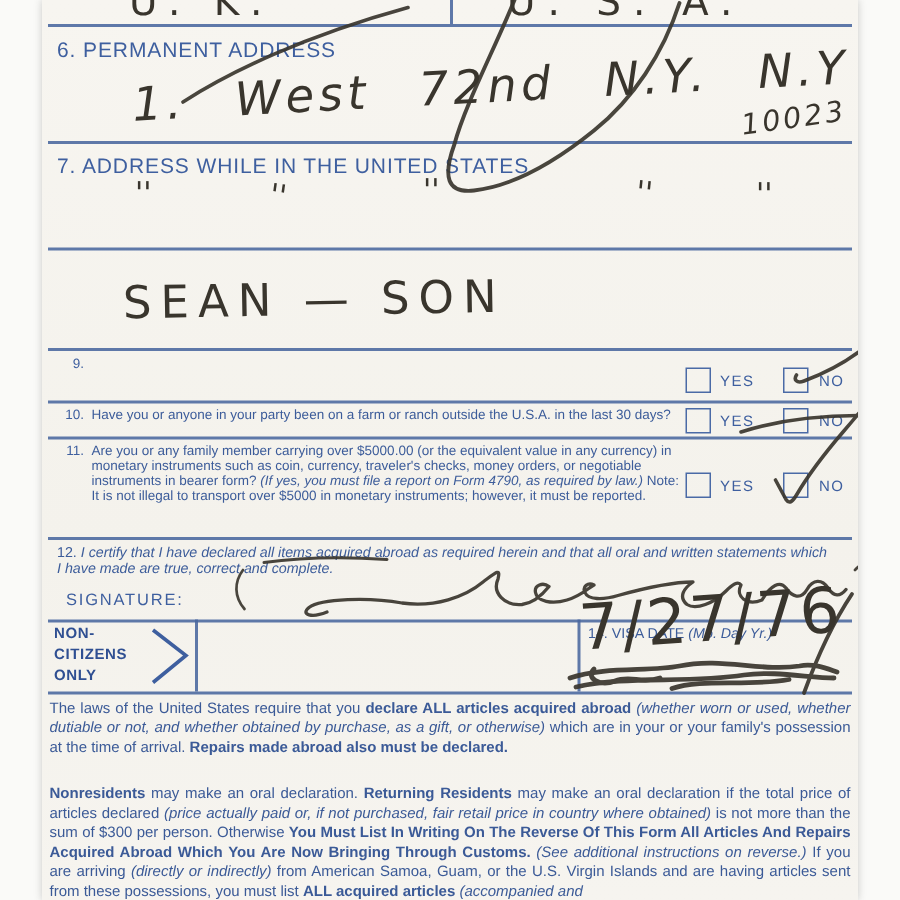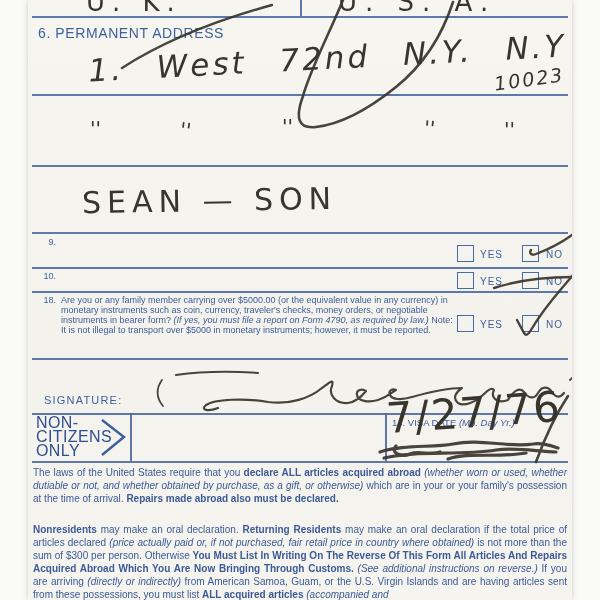--- a/index.html
+++ b/index.html
@@ -20,21 +20,21 @@
     position:absolute;color:#3e5f9f;font-size:14px;letter-spacing:.6px;white-space:nowrap;
   }
   .qnum{position:absolute;color:#3e5f9f;font-size:9px;width:20px;text-align:right;}
   .qtext{position:absolute;color:#3c5c9a;font-size:9px;line-height:10px;}
   .rt-b{font-weight:bold;}
   .rt-i{font-style:italic;}
   .cbox{position:absolute;width:15px;height:15px;border:1.6px solid #4a6aa6;background:transparent;}
   .cblabel{position:absolute;color:#3e5f9f;font-size:10px;letter-spacing:1px;}
   .sig-label{position:absolute;color:#3e5f9f;font-size:11px;letter-spacing:1.2px;}
   .nc-label{
-    position:absolute;color:#2f4f92;font-weight:normal;font-size:16px;line-height:14px;
+    position:absolute;color:#2f4f92;font-weight:bold;font-size:10px;line-height:14px;
     letter-spacing:.4px;white-space:pre-line;
   }
   .footer-p{
     position:absolute;color:#3b5a97;font-size:10px;line-height:13px;
     text-align:justify;
   }
   .hand{
     position:absolute;color:#39352d;font-family:"DejaVu Sans", sans-serif;
     font-style:italic;white-space:nowrap;
   }
@@ -61,47 +61,50 @@
   <div class="vline" style="left:102px;top:413px;height:48px"></div>
   <div class="vline" style="left:357px;top:413px;height:48px"></div>
 
   <div class="hand-print" style="left:58px;top:-13px;font-size:26px;letter-spacing:7px">U. K.</div>
   <div class="hand-print" style="left:310px;top:-13px;font-size:26px;letter-spacing:8px">U. S. A.</div>
 
   <div class="plabel" style="left:10px;top:25px">6.  PERMANENT ADDRESS</div>
   <div class="hand" style="left:60px;top:40px;font-size:31px;letter-spacing:3px;word-spacing:20px;transform:rotate(-3deg)">1. West 72nd N.Y. N.Y</div>
   <div class="hand" style="left:466px;top:68px;font-size:19px;letter-spacing:2px;transform:rotate(-8deg)">10023</div>
 
+  <div class="plabel" style="left:10px;top:102px">7.  ADDRESS WHILE IN THE UNITED STATES</div>
   <div class="hand-print" style="left:62px;top:116px;font-size:20px">''</div>
   <div class="hand-print" style="left:152px;top:118px;font-size:20px;transform:rotate(8deg)">''</div>
   <div class="hand-print" style="left:254px;top:114px;font-size:20px">''</div>
   <div class="hand-print" style="left:396px;top:116px;font-size:20px;transform:rotate(6deg)">''</div>
   <div class="hand-print" style="left:476px;top:117px;font-size:20px">''</div>
 
   <div class="hand-print" style="left:54px;top:183px;font-size:30px;letter-spacing:6px;transform:rotate(-1deg)">SEAN — SON</div>
 
   <div class="qnum" style="left:8px;top:237px">9.</div>
   <div class="cbox" style="left:429px;top:245px"></div>
   <div class="cblabel" style="left:452px;top:249px">YES</div>
   <div class="cbox" style="left:494px;top:245px"></div>
   <div class="cblabel" style="left:518px;top:249px">NO</div>
 
   <div class="qnum" style="left:8px;top:271px">10.</div>
+  <div class="qtext" style="left:33px;top:271px;width:388px"><span>Have you or anyone in your party been on a farm or ranch outside the U.S.A. in the last 30 days?</span></div>
   <div class="cbox" style="left:429px;top:272px"></div>
   <div class="cblabel" style="left:452px;top:276px">YES</div>
   <div class="cbox" style="left:494px;top:272px"></div>
   <div class="cblabel" style="left:518px;top:276px">NO</div>
 
-  <div class="qnum" style="left:8px;top:295px">18.</div>
+  <div class="qnum" style="left:8px;top:295px">11.</div>
   <div class="qtext" style="left:33px;top:295px;width:398px"><span>Are you or any family member carrying over $5000.00 (or the equivalent value in any currency) in monetary instruments such as coin, currency, traveler's checks, money orders, or negotiable instruments in bearer form?  </span><span class="rt-i">(If yes, you must file a report on Form 4790, as required by law.)</span><span>  Note:  It is not illegal to transport over $5000 in monetary instruments; however, it must be reported.</span></div>
   <div class="cbox" style="left:429px;top:315px"></div>
   <div class="cblabel" style="left:452px;top:319px">YES</div>
   <div class="cbox" style="left:494px;top:315px"></div>
   <div class="cblabel" style="left:518px;top:319px">NO</div>
 
+  <div class="qtext" style="left:10px;top:363px;width:516px;font-size:9.5px;line-height:11px"><span>12.  </span><span class="rt-i">I certify that I have declared all items acquired abroad as required herein and that all oral and written statements which I have made are true, correct and complete.</span></div>
   <div class="sig-label" style="left:16px;top:394px">SIGNATURE:</div>
 
   <div class="nc-label" style="left:8px;top:416px">NON-
 CITIZENS
 ONLY</div>
   <div class="qtext" style="left:364px;top:418px;width:176px;font-size:9.5px"><span>14.  VISA DATE </span><span class="rt-i">(Mo. Day Yr.)</span></div>
   <div class="hand-print" style="left:358px;top:388px;font-size:42px;letter-spacing:2px;transform:rotate(-4deg)">7/27/76</div>
 
   <div class="footer-p" style="left:5px;top:466px;width:534px"><span>The laws of the United States require that you </span><span class="rt-b">declare ALL articles acquired abroad </span><span class="rt-i">(whether worn or used, whether dutiable or not, and whether obtained by purchase, as a gift, or otherwise) </span><span>which are in your or your family's possession at the time of arrival. </span><span class="rt-b">Repairs made abroad also must be declared.</span></div>
   <div class="footer-p" style="left:5px;top:523px;width:534px"><span class="rt-b">Nonresidents </span><span>may make an oral declaration. </span><span class="rt-b">Returning Residents </span><span>may make an oral declaration if the total price of articles declared </span><span class="rt-i">(price actually paid or, if not purchased, fair retail price in country where obtained) </span><span>is not more than the sum of $300 per person. Otherwise </span><span class="rt-b">You Must List In Writing On The Reverse Of This Form All Articles And Repairs Acquired Abroad Which You Are Now Bringing Through Customs. </span><span class="rt-i">(See additional instructions on reverse.) </span><span>If you are arriving </span><span class="rt-i">(directly or indirectly) </span><span>from American Samoa, Guam, or the U.S. Virgin Islands and are having articles sent from these possessions, you must list </span><span class="rt-b">ALL acquired articles </span><span class="rt-i">(accompanied and</span></div>

